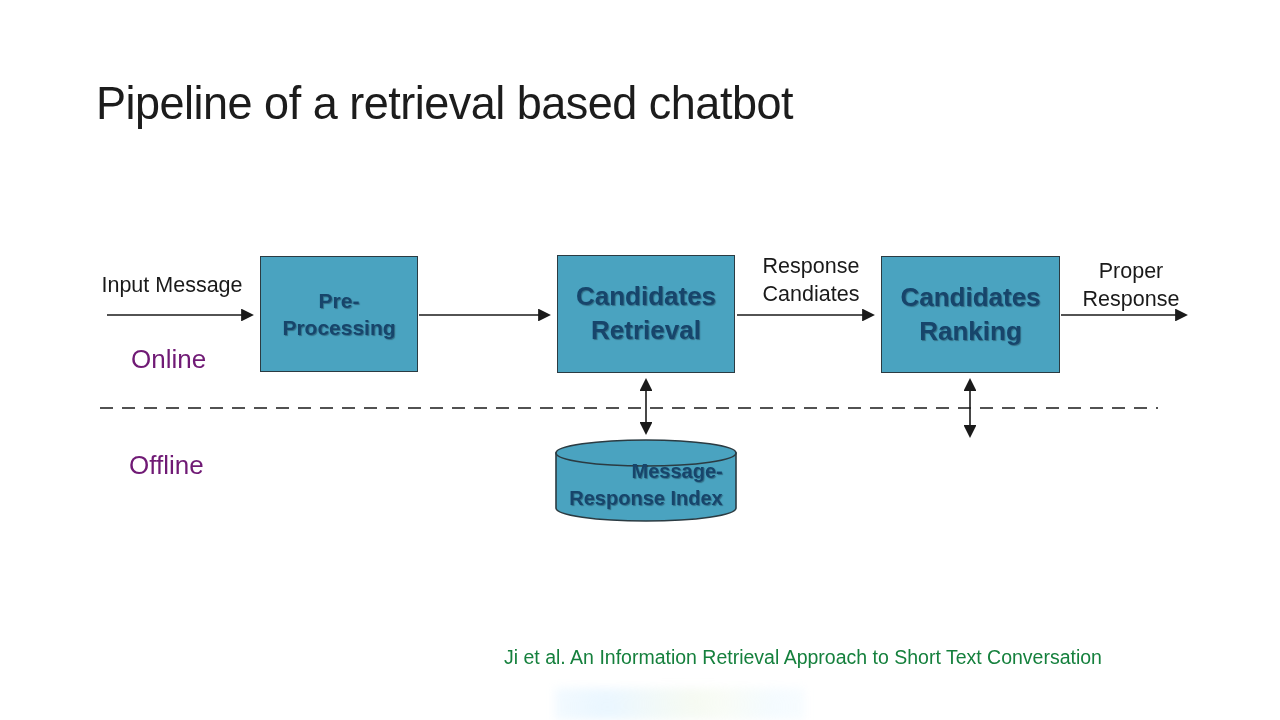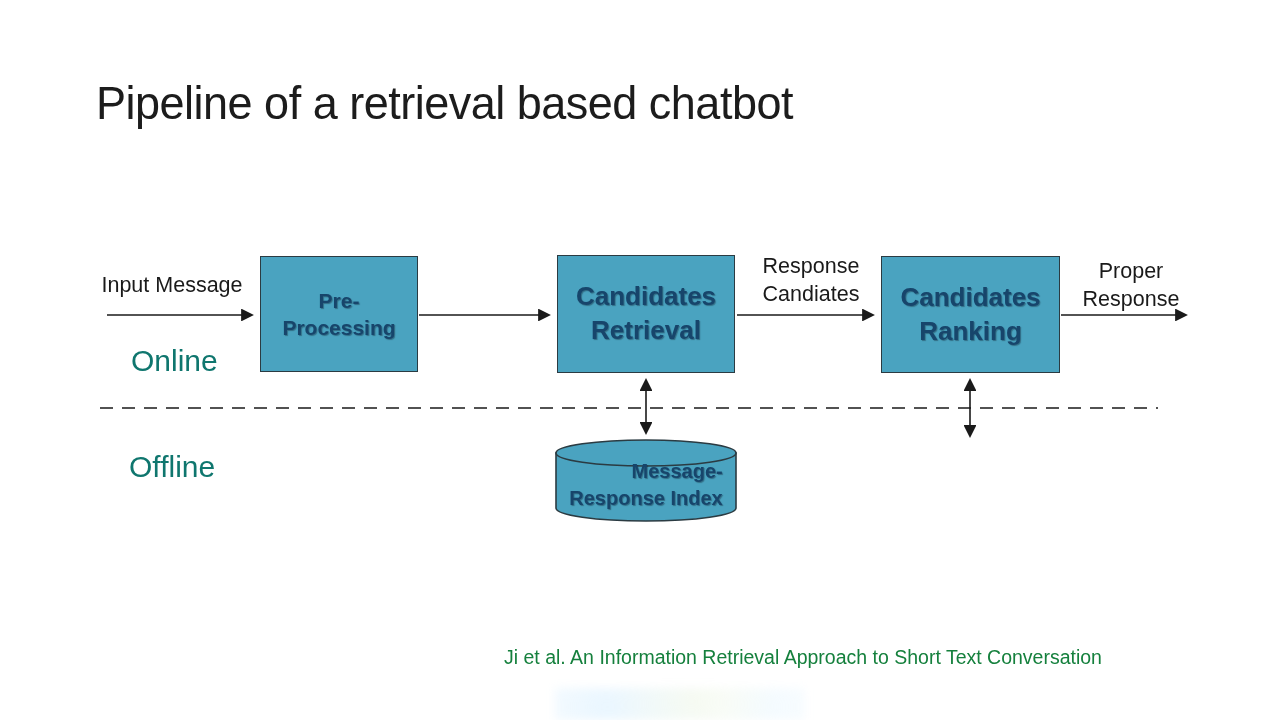--- a/index.html
+++ b/index.html
@@ -87,22 +87,22 @@
     font-size: 21.5px;
     line-height: 1.32;
     white-space: pre-line;
   }
   .lbl-input      { left: 172px;  top: 271px; }
   .lbl-normalized { left: 487px;  top: 260px; }
   .lbl-response   { left: 811px;  top: 252px; }
   .lbl-proper     { left: 1131px; top: 257px; }
   .section-label {
     position: absolute;
-    color: #0f766e;
-    font-size: 30px;
+    color: #701a75;
+    font-size: 26px;
     font-weight: 400;
   }
   .lbl-online  { left: 131px; top: 344px; }
   .lbl-offline { left: 129px; top: 450px; }
   .citation {
     position: absolute;
     left: 504px;
     top: 646px;
     font-size: 19.5px;
     color: #15803d;

